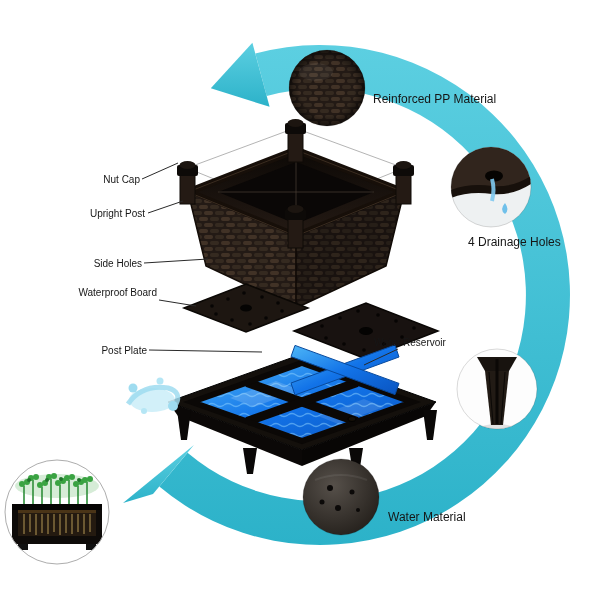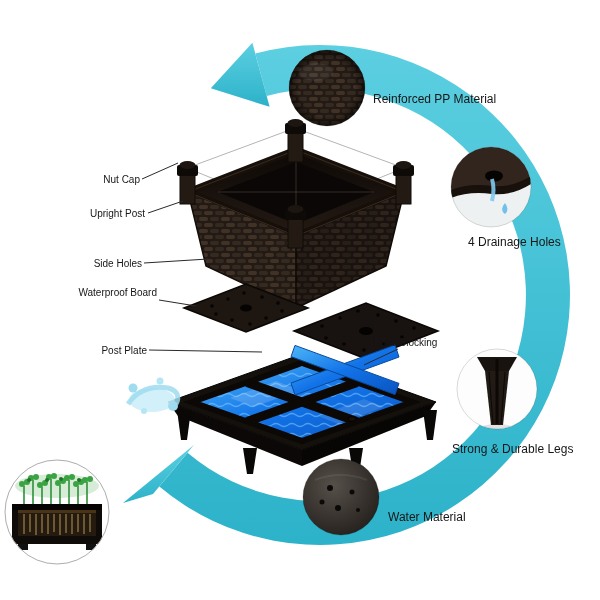--- a/index.html
+++ b/index.html
@@ -258,19 +258,18 @@
       </g>
       <circle cx="57" cy="512" r="52" fill="none" stroke="#adadad" stroke-width="1"></circle>
     </g>
   </svg>
 
   <div class="lbl" style="right:460px;top:173px">Nut Cap</div>
   <div class="lbl" style="right:455px;top:207px">Upright Post</div>
   <div class="lbl" style="right:458px;top:257px">Side Holes</div>
   <div class="lbl" style="right:443px;top:286px">Waterproof Board</div>
   <div class="lbl" style="right:453px;top:344px">Post Plate</div>
-  <div class="lbl" style="left:374px;top:336px">Base Blocking</div>
+  <div class="lbl" style="left:374px;top:336px">Water Reservoir</div>
 
   <div class="lbl r" style="left:373px;top:93px">Reinforced PP Material</div>
   <div class="lbl r" style="left:468px;top:236px">4 Drainage Holes</div>
-  <div class="lbl r" style="left:452px;top:443px">Strong &amp; Durable Legs</div>
   <div class="lbl r" style="left:388px;top:511px">Water Material</div>
 </div>
 
 </body></html>

